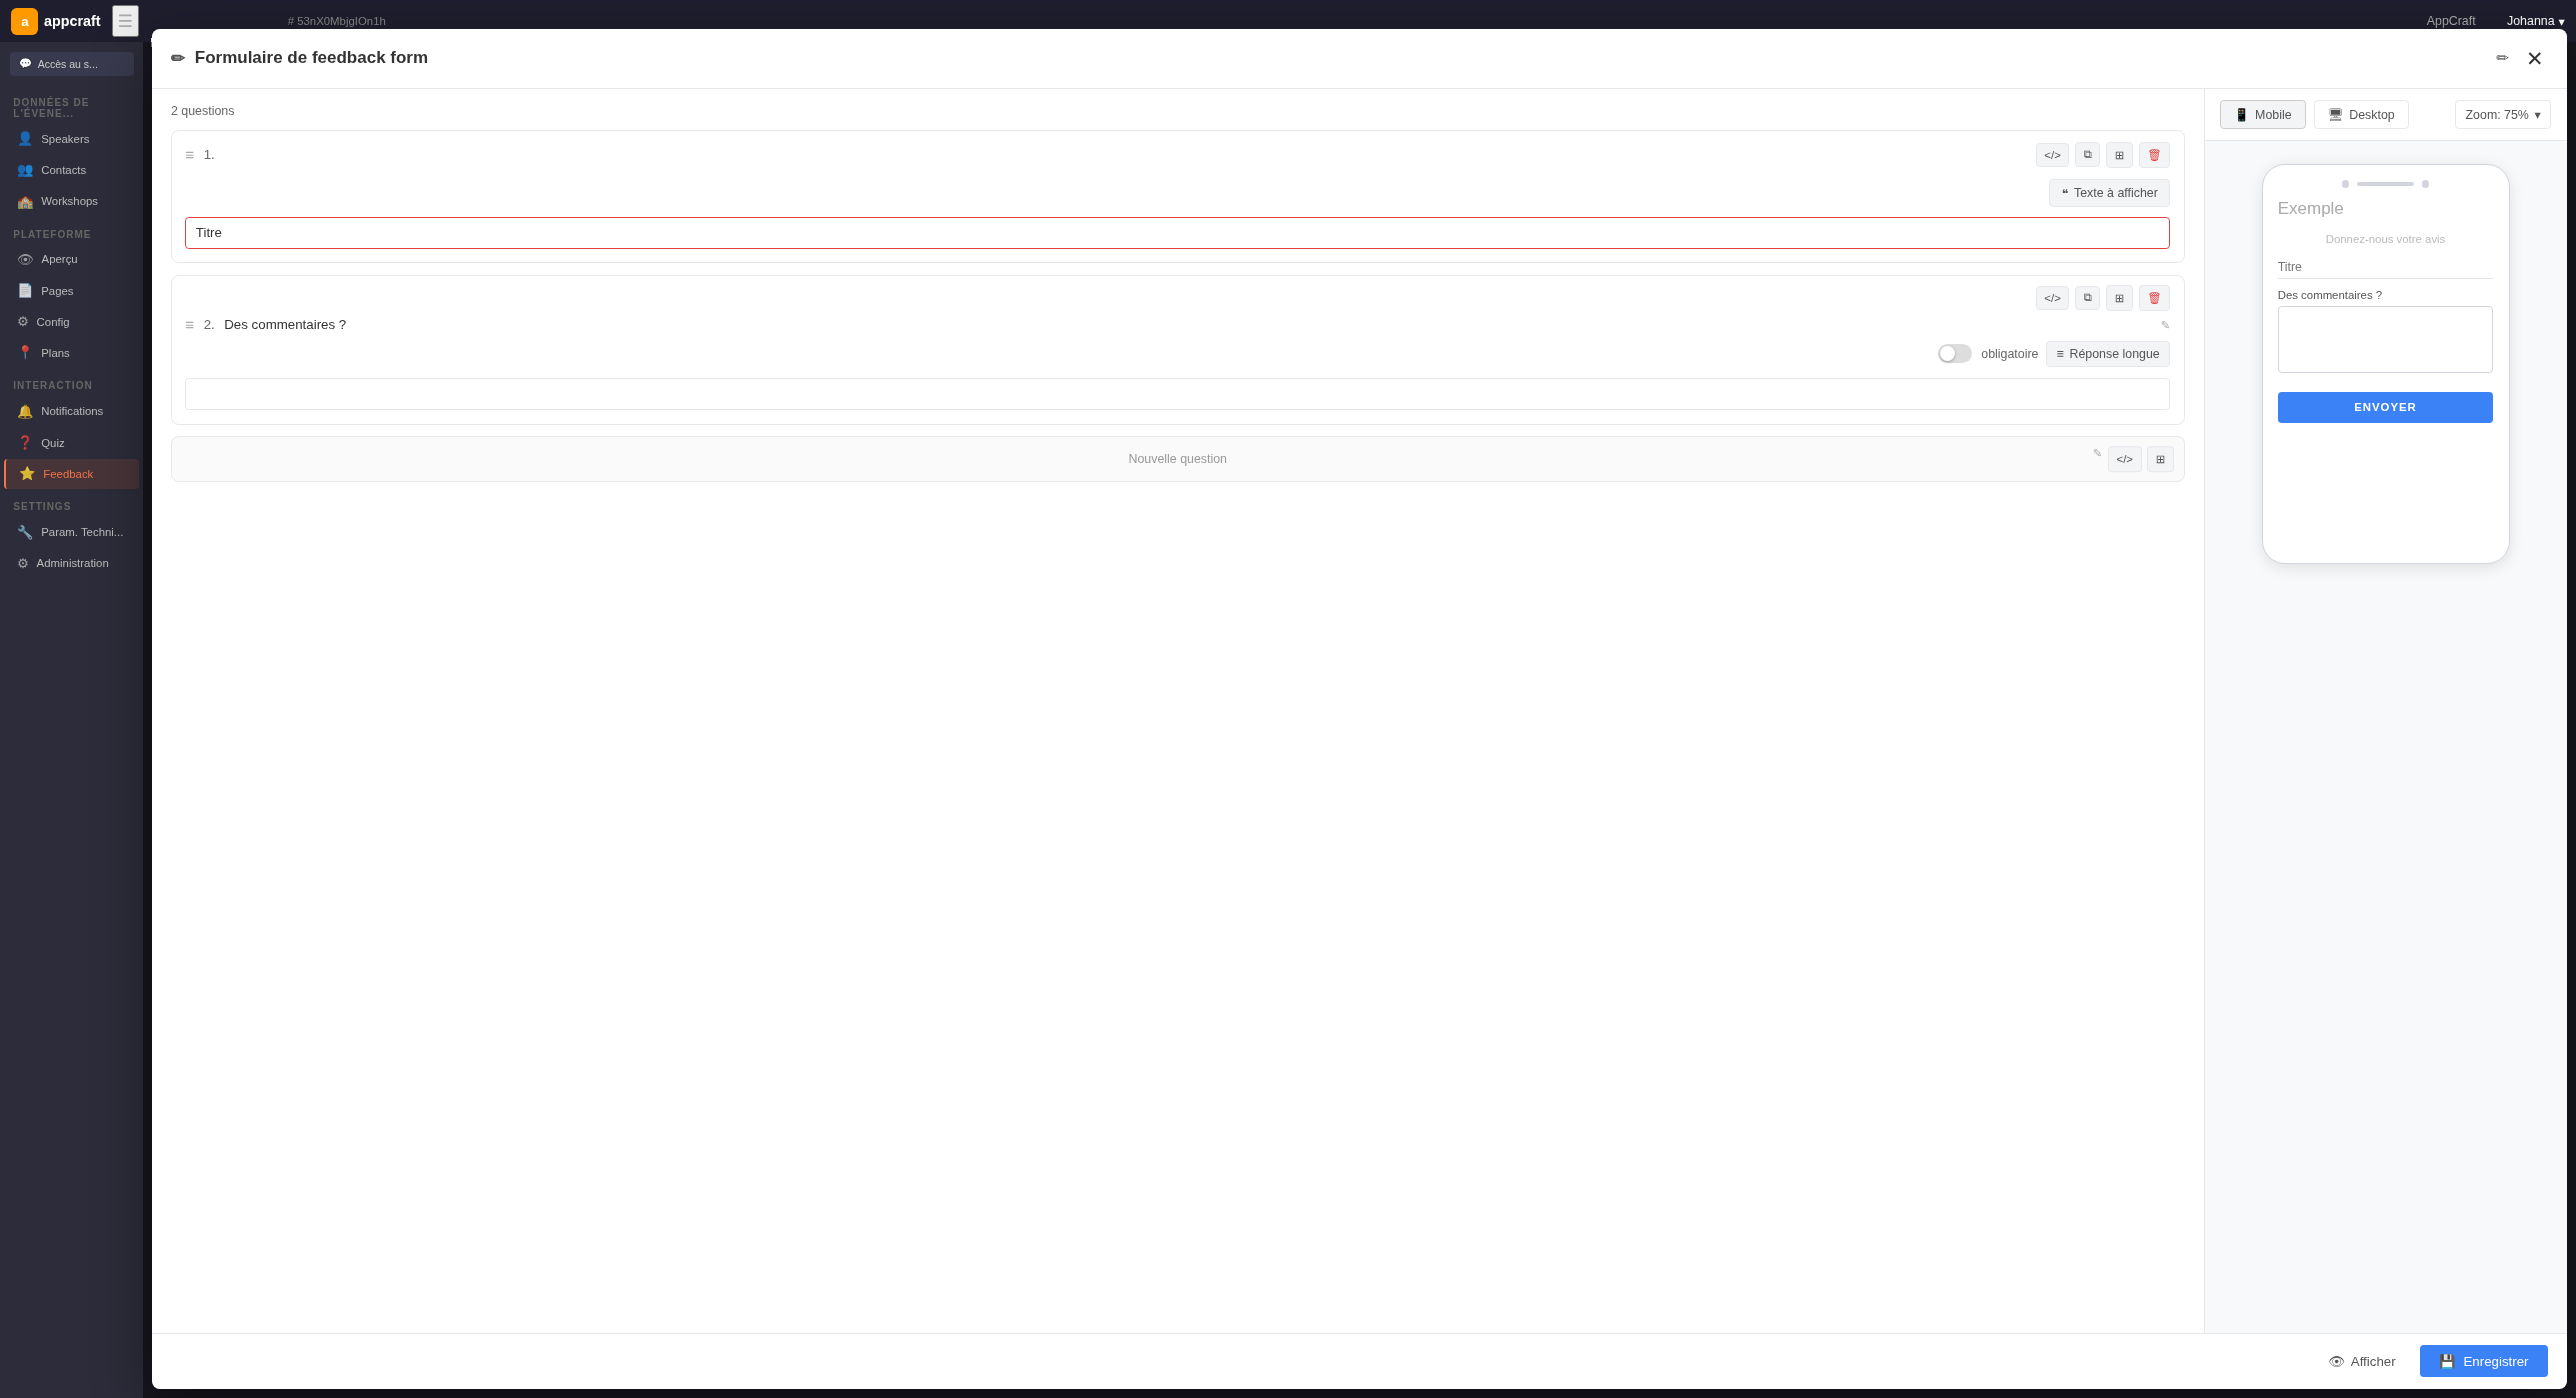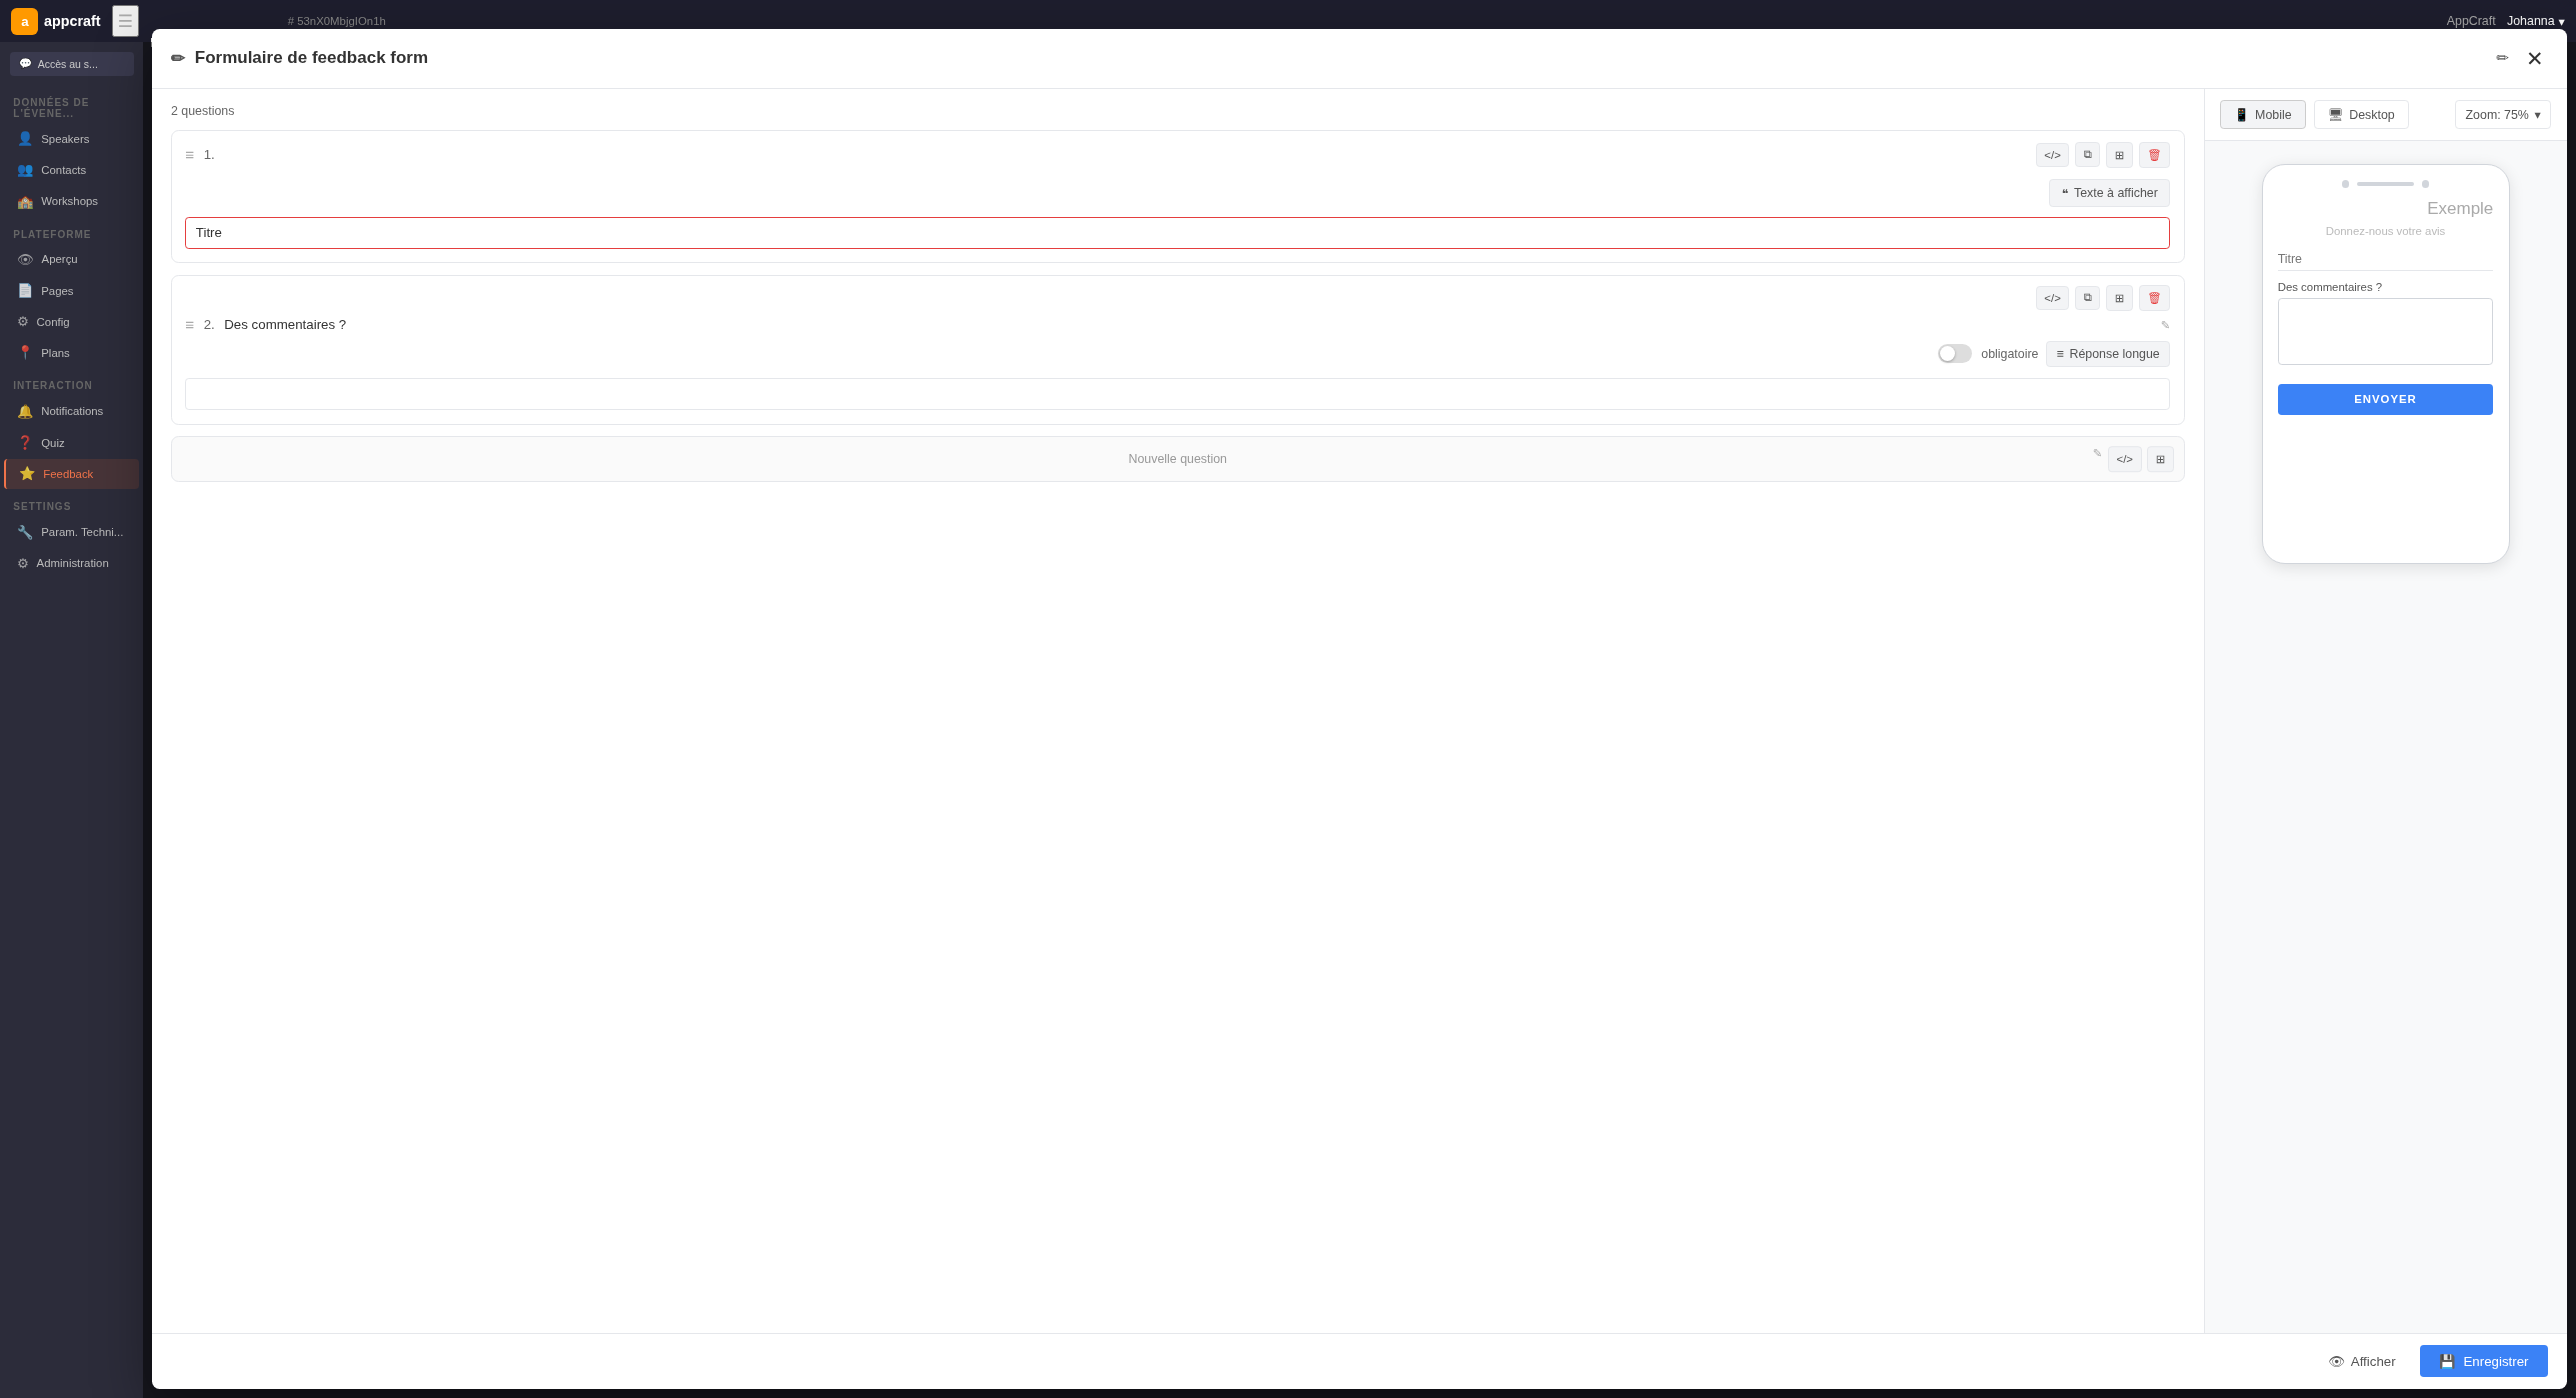--- a/index.html
+++ b/index.html
@@ -12,21 +12,21 @@
     }
     .logo { display: flex; align-items: center; gap: 5.7px; color: #fff; font-weight: 700; font-size: 14.3px; }
     .logo-icon { width: 27px; height: 27px; background: #f90; border-radius: 5.7px; display: flex; align-items: center; justify-content: center; color: #fff; font-size: 13.3px; font-weight: 900; }
     .hamburger-btn { color: #aaa; cursor: pointer; padding: 3.8px; font-size: 17px; }
     .project-name { color: #fff; font-size: 12.4px; display: flex; align-items: center; gap: 5.7px; }
     .project-name span { font-weight: 500; margin-top: 44px; }
     .project-dropdown { color: #aaa; font-size: 9.5px; }
     .hash-code { color: #888; font-size: 11.4px; }
     .top-bar-spacer { flex: 1; }
     .appcraft-label { color: #aaa; font-size: 12.4px; }
-    .user-name { color: #fff; font-size: 12.4px; display: flex; gap: 3.8px; }
+    .user-name { color: #fff; font-size: 12.4px; display: flex; gap: 3.8px; margin-left: 20px; }
 
     
     .sidebar {
       position: fixed; top: 42px; left: 0; bottom: 0; width: 143px;
       background: #2c2c3a; overflow-y: auto; z-index: 90;
     }
     .sidebar-access-btn {
       margin: 9.5px 9.5px; background: #3a3a4e; color: #ccc; border: none;
       padding: 5.7px 9.5px; border-radius: 3.8px; font-size: 10.5px; cursor: pointer; width: calc(100% - 19px);
       display: flex; align-items: center; gap: 5.7px;
@@ -199,21 +199,21 @@
     .phone-mockup {
       width: 248px; min-height: 400px; background: #fff;
       border: 1.9px solid #d1d5db; border-radius: 23px; padding: 15.2px;
       box-shadow: 0 3.8px 15.2px rgba(0,0,0,0.1); position: relative;
     }
     .phone-notch-area {
       display: flex; align-items: center; justify-content: center; margin-bottom: 11.4px; gap: 7.6px;
     }
     .phone-dot { width: 7.6px; height: 7.6px; background: #d1d5db; border-radius: 50%; }
     .phone-bar { width: 57px; height: 3.8px; background: #d1d5db; border-radius: 1.9px; }
-    .preview-title { text-align: right; font-size: 17px; color: #aaa; margin-bottom: 6px; }
+    .preview-title { text-align: left; font-size: 17px; color: #aaa; margin-bottom: 14px; }
     .preview-subtitle { text-align: center; font-size: 11.4px; color: #bbb; margin-bottom: 15.2px; }
     .preview-field-title { font-size: 12.4px; color: #777; margin-bottom: 9.5px; padding-bottom: 3.8px; border-bottom: 1px solid #e5e7eb; }
     .preview-comment-label { font-size: 11.4px; color: #555; margin-bottom: 5.7px; font-weight: 500; }
     .preview-textarea {
       width: 100%; height: 67px; border: 1px solid #d1d5db; border-radius: 3.8px;
       margin-bottom: 15.2px; resize: none;
     }
     .preview-send-btn {
       width: 100%; background: #3b82f6; color: #fff; border: none; border-radius: 3.8px;
       padding: 9.5px; font-size: 11.4px; font-weight: 700; cursor: pointer; letter-spacing: 1px;

